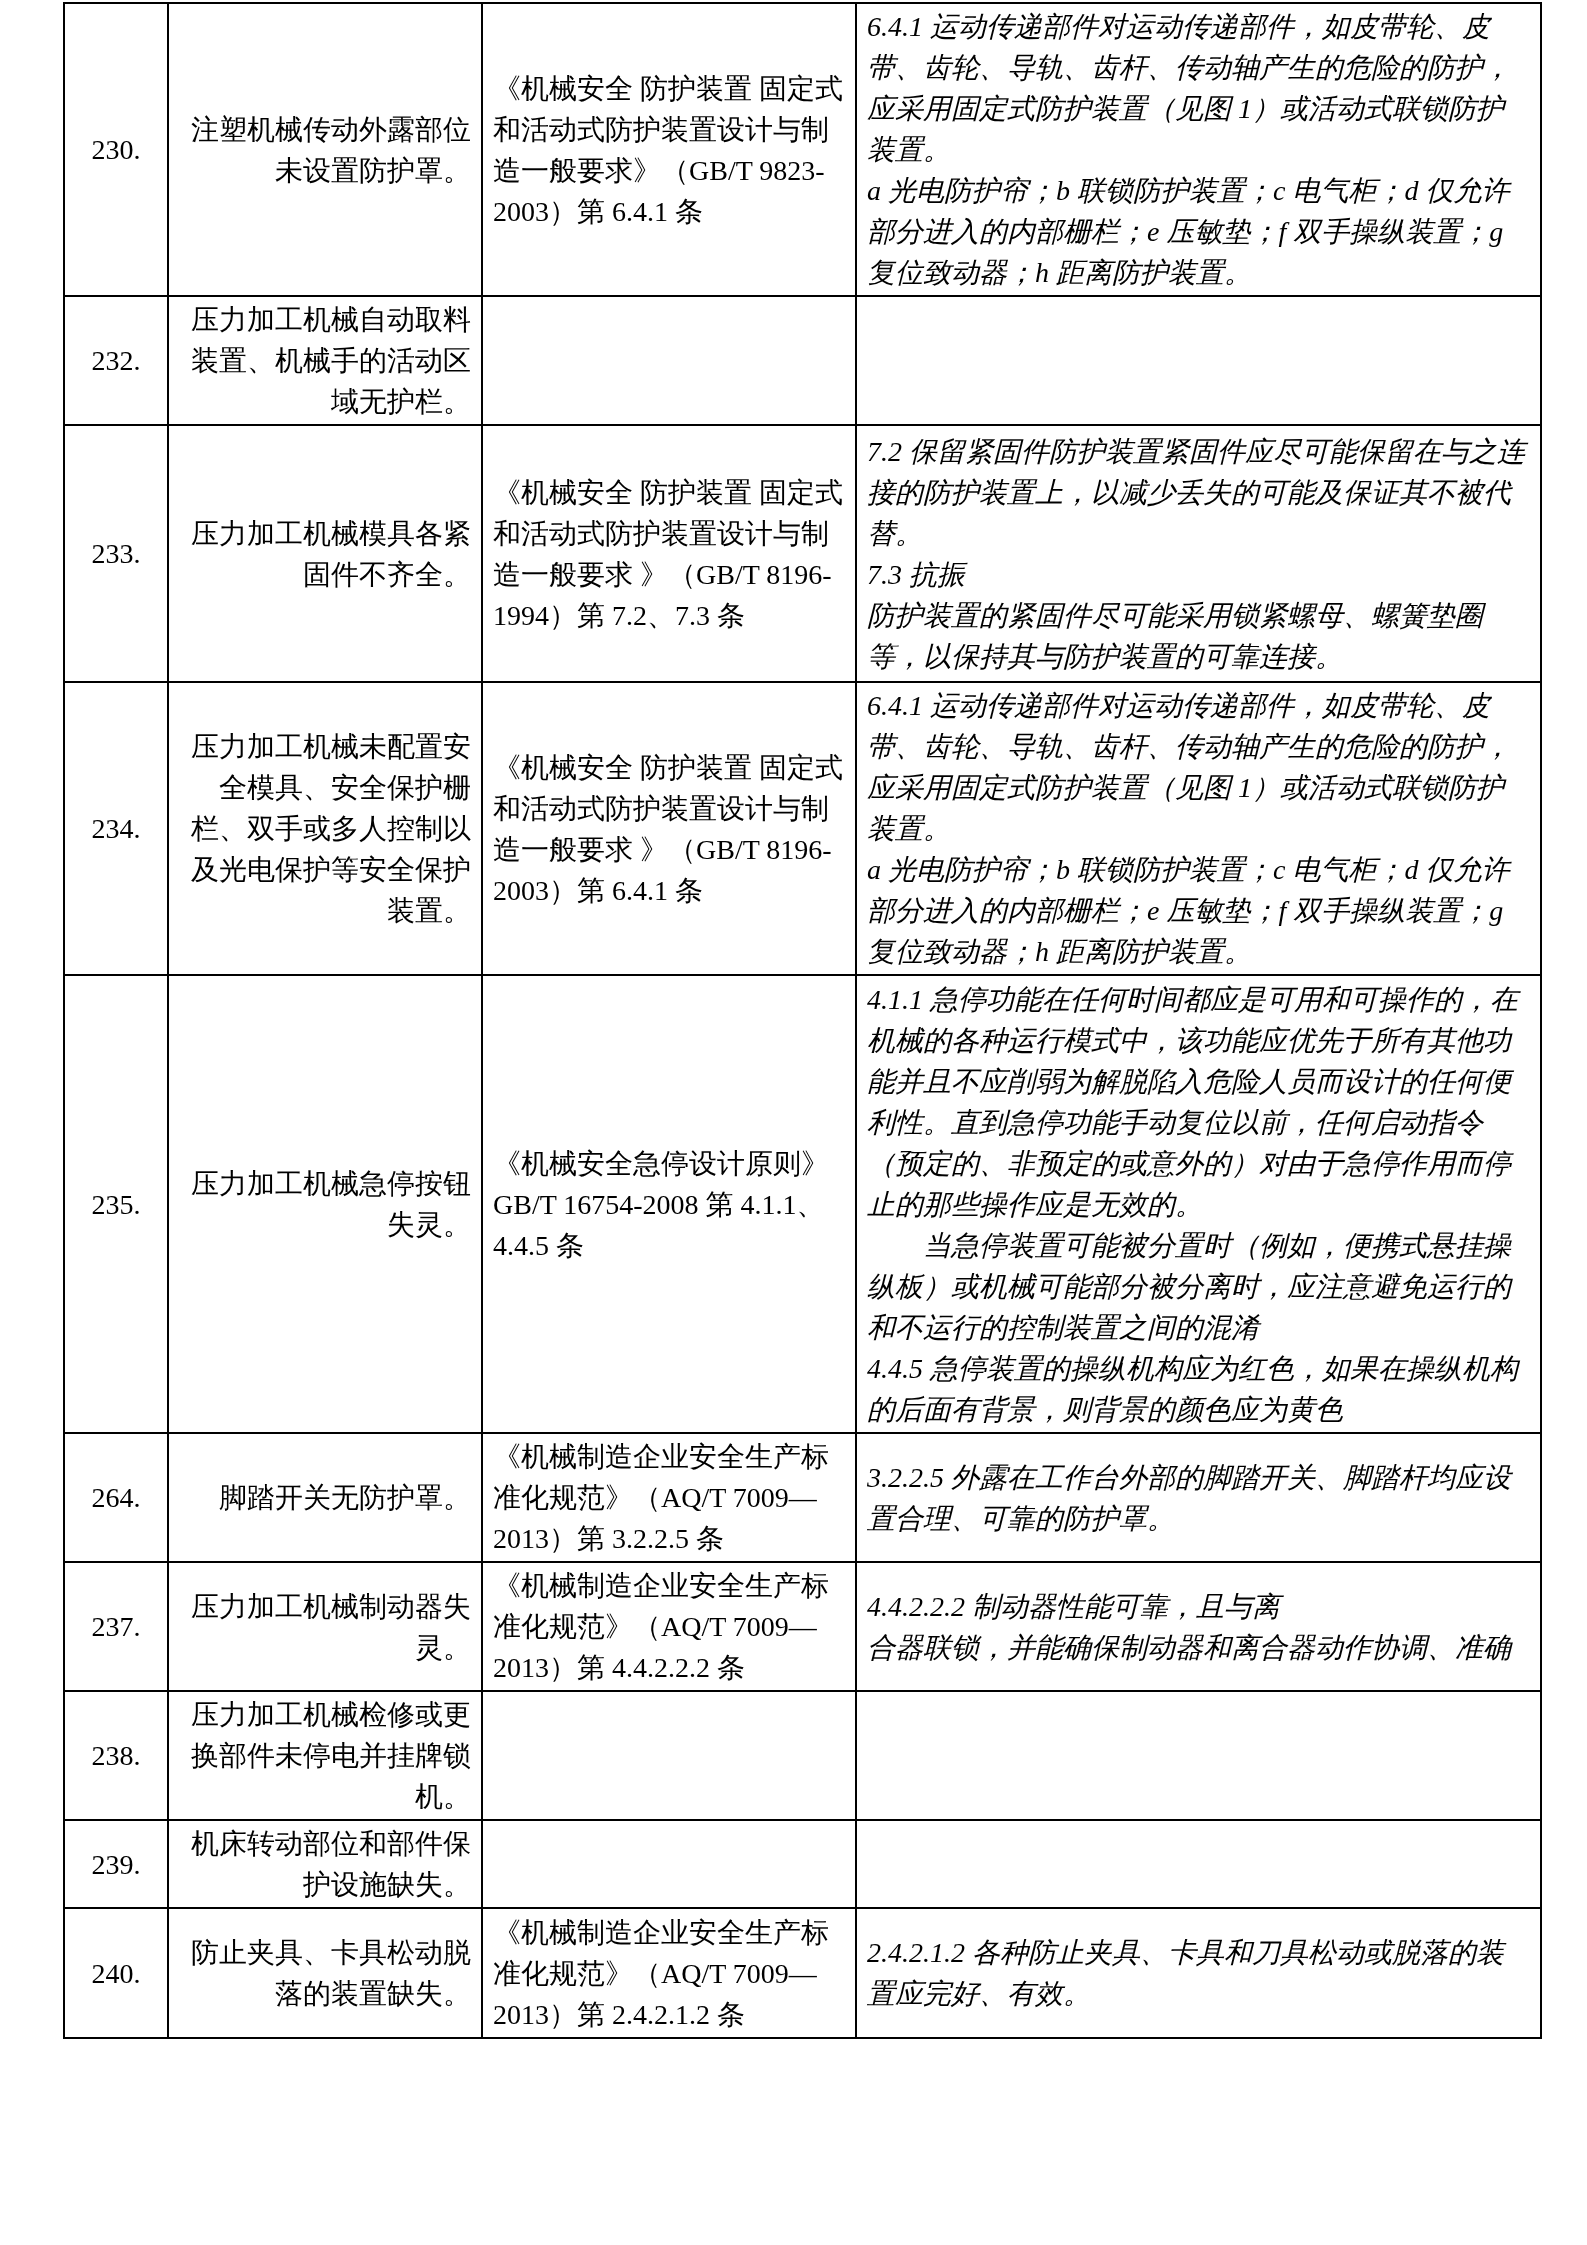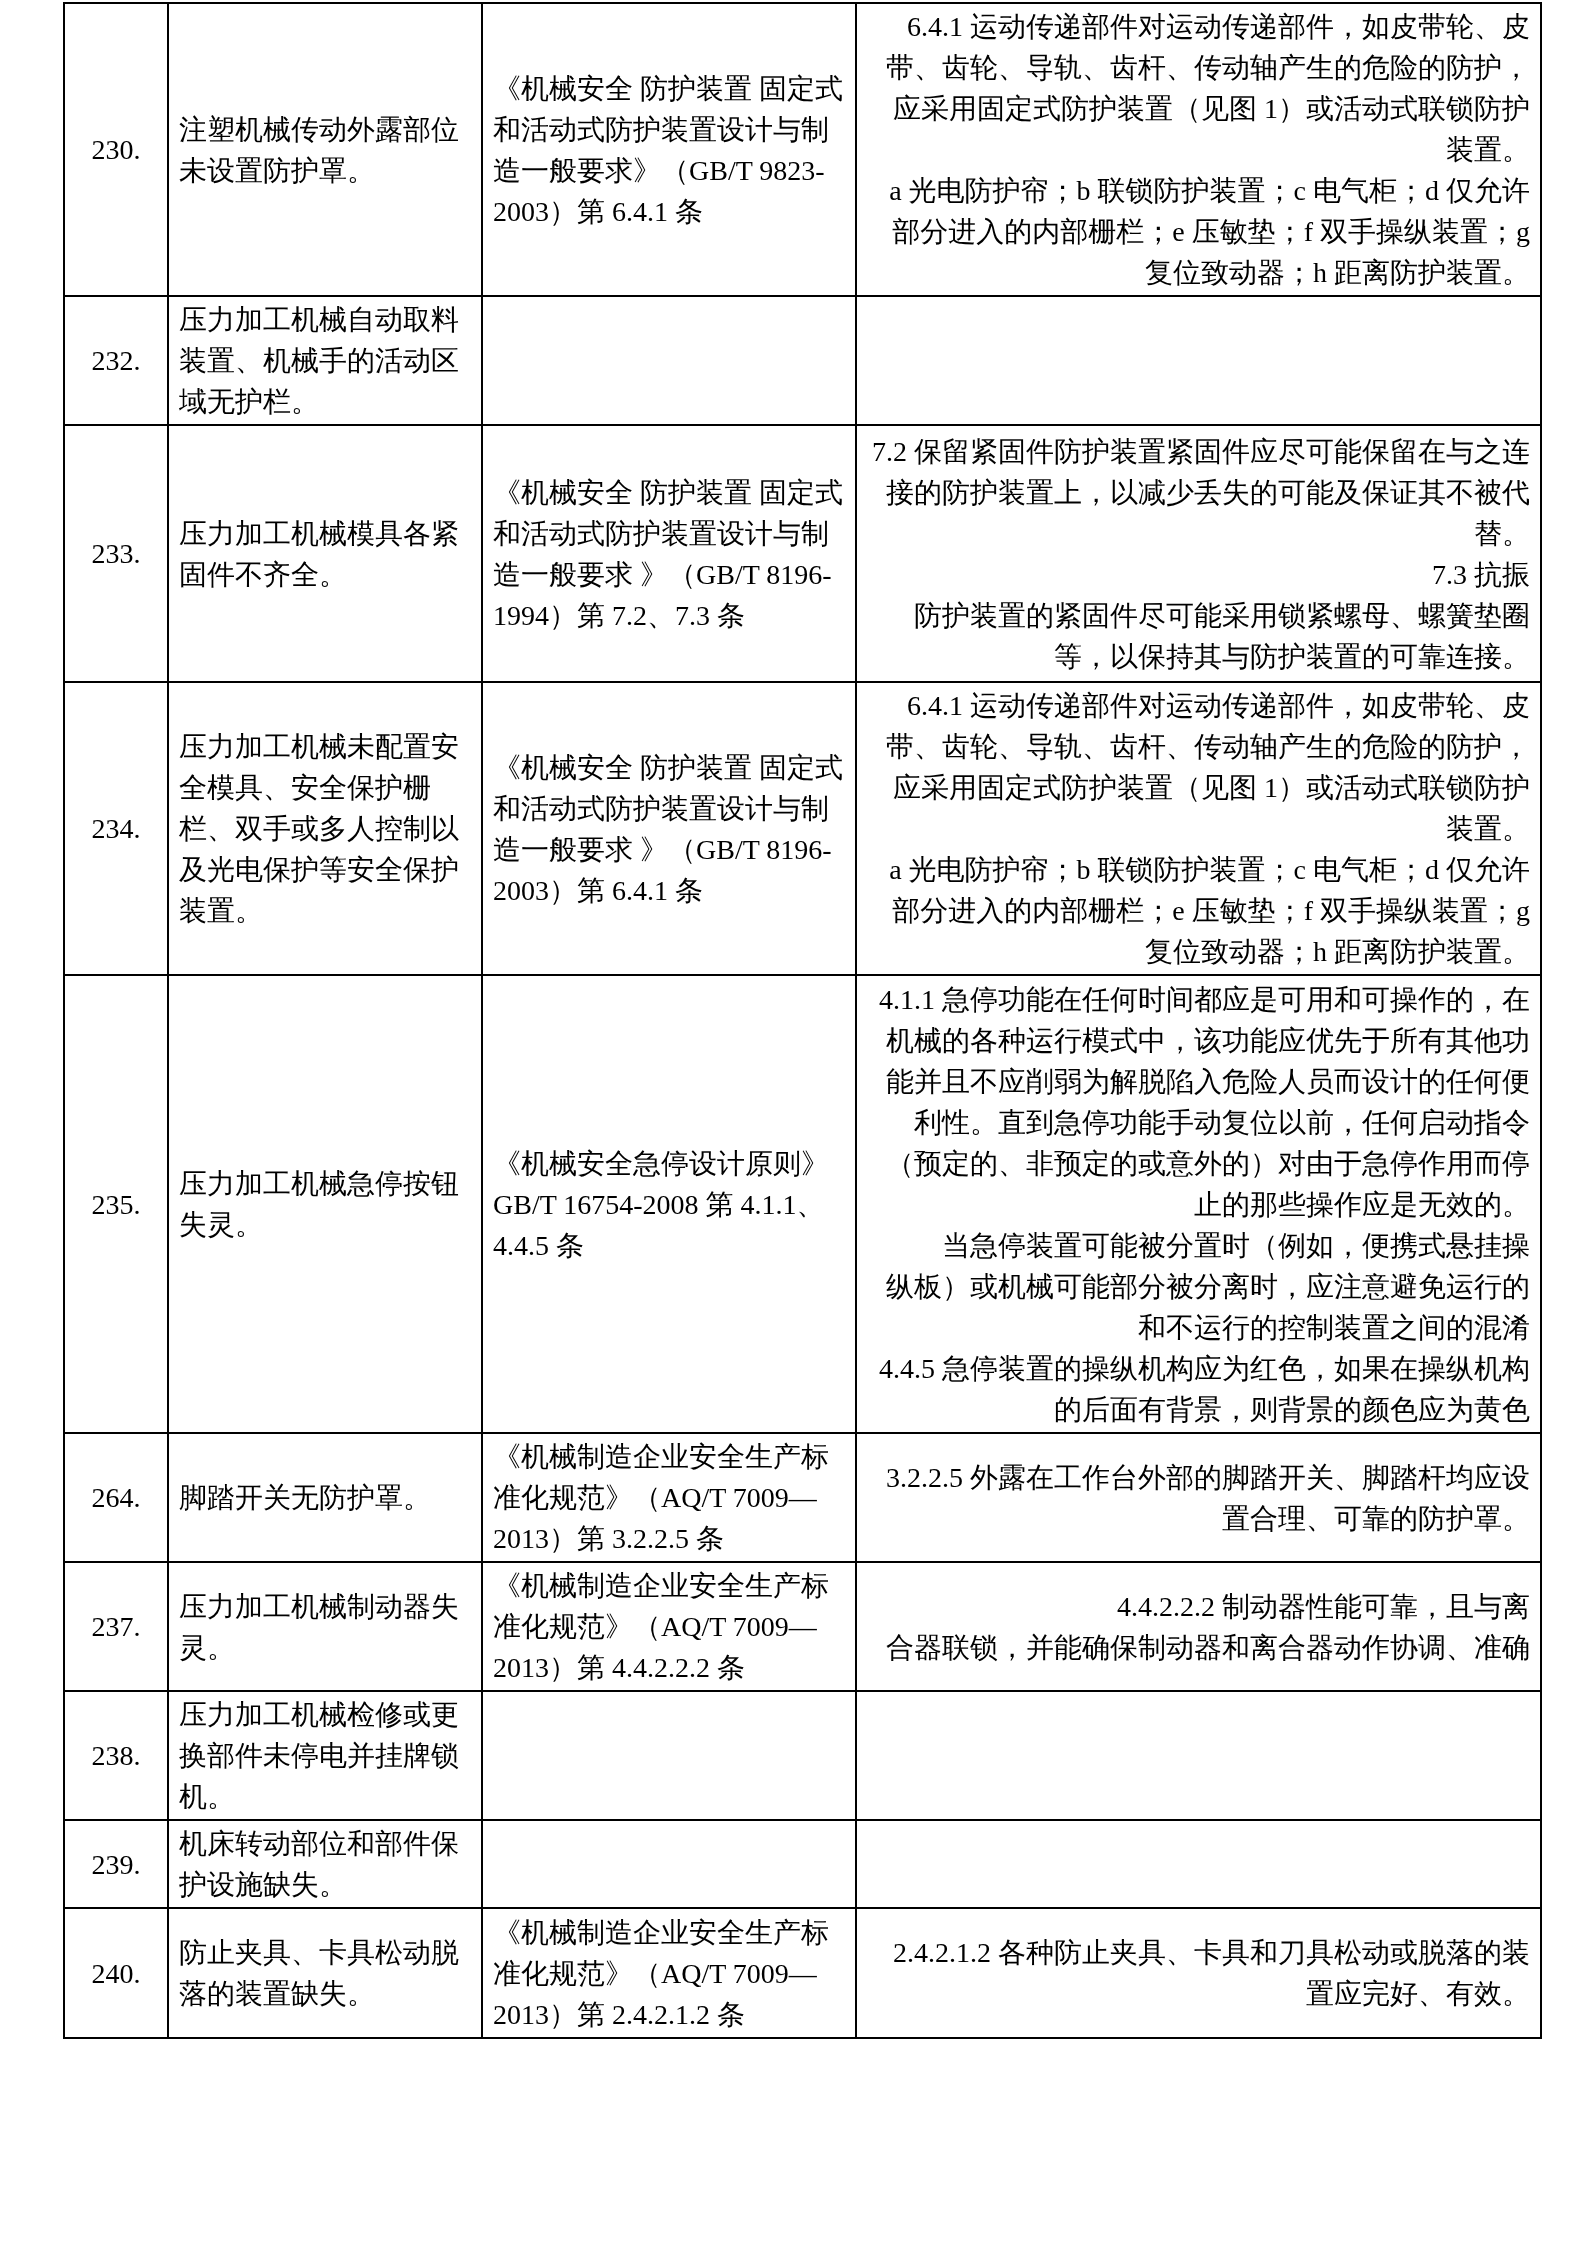--- a/index.html
+++ b/index.html
@@ -25,24 +25,24 @@
     border:2px solid #000;
     font-size:28px;
     line-height:41px;
     padding:2px 10px;
     vertical-align:middle;
     white-space:pre-wrap;
     overflow:hidden;
     box-sizing:border-box;
   }
   td.col-no{text-align:center;}
-  td.col-issue{text-align:left;}
+  td.col-issue{text-align:right;}
   td.col-issue.center{text-align:center;}
   td.col-standard{text-align:left;}
-  td.col-clause{text-align:right;}
+  td.col-clause{text-align:left;font-style:italic;}
 </style>
 </head>
 <body>
 
 <div class="table-wrap">
   <table class="hazard-table">
     <colgroup>
       <col style="width:104px">
       <col style="width:314px">
       <col style="width:374px">

